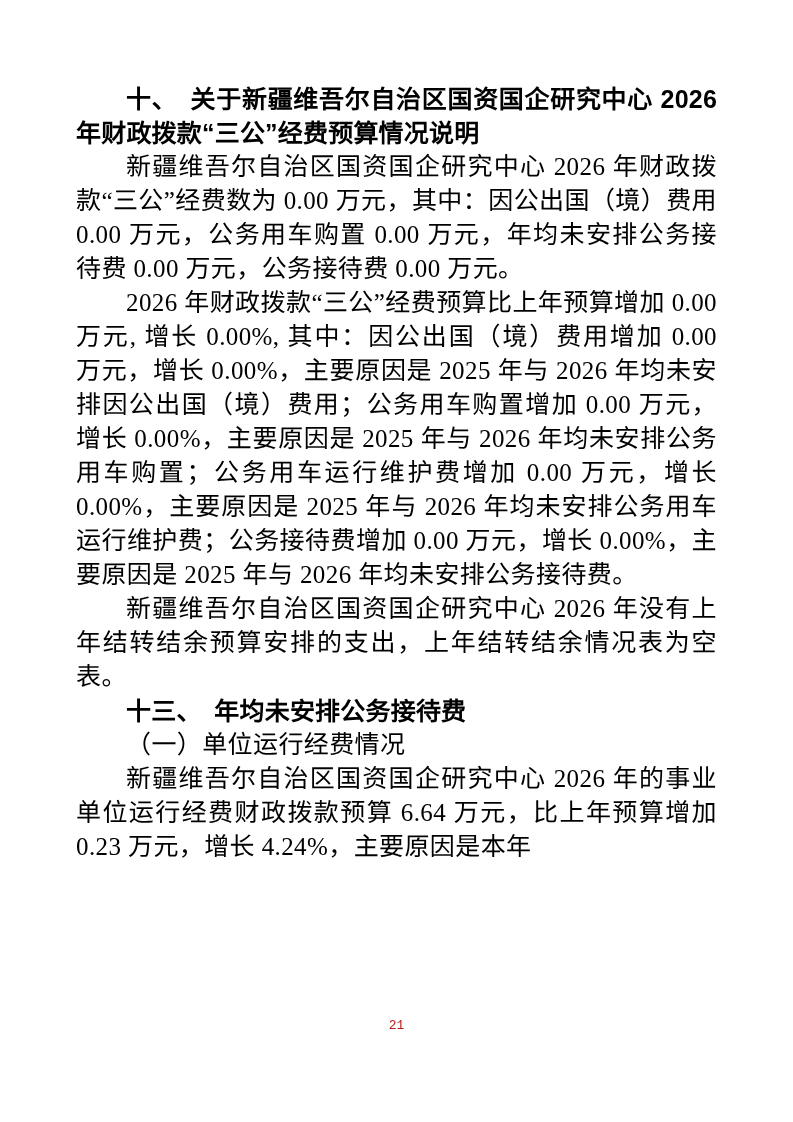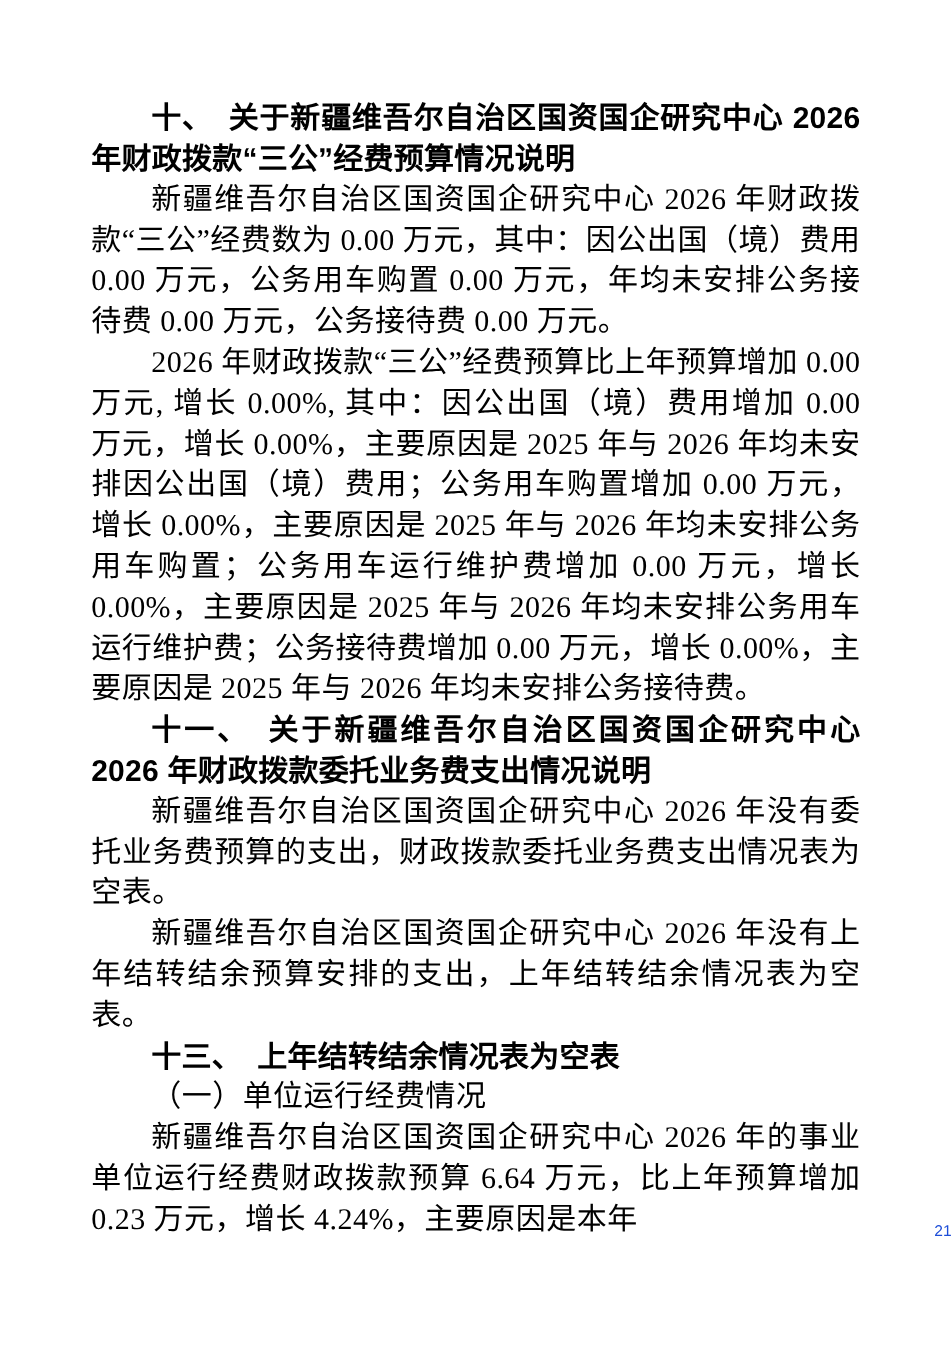--- a/index.html
+++ b/index.html
@@ -35,50 +35,46 @@
     letter-spacing: 0.2px;
   }
   .doc p.sub-heading {
     font-weight: normal;
   }
   .page-number {
     position: absolute;
     left: 0;
     right: 0;
     top: 1018px;
-    text-align: right;
+    text-align: center;
     font-size: 13px;
     line-height: 16px;
-    font-family: Liberation Sans, sans-serif;
-    color: #1d4ed8;
+    font-family: Liberation Mono, monospace;
+    color: #b91c1c;
   }
 </style>
 </head>
 <body>
 
 <div class="page">
   <div class="doc">
 
     <section>
       <p class="section-heading">十、　关于新疆维吾尔自治区国资国企研究中心 2026 年财政拨款“三公”经费预算情况说明</p>
       <p class="body-paragraph">新疆维吾尔自治区国资国企研究中心 2026 年财政拨款“三公”经费数为 0.00 万元，其中：因公出国（境）费用 0.00 万元，公务用车购置 0.00 万元，年均未安排公务接待费 0.00 万元，公务接待费 0.00 万元。</p>
       <p class="body-paragraph">2026 年财政拨款“三公”经费预算比上年预算增加 0.00 万元, 增长 0.00%, 其中：因公出国（境）费用增加 0.00 万元，增长 0.00%，主要原因是 2025 年与 2026 年均未安排因公出国（境）费用；公务用车购置增加 0.00 万元，增长 0.00%，主要原因是 2025 年与 2026 年均未安排公务用车购置；公务用车运行维护费增加 0.00 万元，增长 0.00%，主要原因是 2025 年与 2026 年均未安排公务用车运行维护费；公务接待费增加 0.00 万元，增长 0.00%，主要原因是 2025 年与 2026 年均未安排公务接待费。</p>
     </section>
 
-    <section>
-      <p class="section-heading">十一、　关于新疆维吾尔自治区国资国企研究中心 2026 年财政拨款委托业务费支出情况说明</p>
-      <p class="body-paragraph">新疆维吾尔自治区国资国企研究中心 2026 年没有委托业务费预算的支出，财政拨款委托业务费支出情况表为空表。</p>
-    </section>
 
     <section>
       <p class="body-paragraph">新疆维吾尔自治区国资国企研究中心 2026 年没有上年结转结余预算安排的支出，上年结转结余情况表为空表。</p>
     </section>
 
     <section>
-      <p class="section-heading">十三、　上年结转结余情况表为空表</p>
+      <p class="section-heading">十三、　年均未安排公务接待费</p>
       <p class="sub-heading">（一）单位运行经费情况</p>
       <p class="body-paragraph">新疆维吾尔自治区国资国企研究中心 2026 年的事业单位运行经费财政拨款预算 6.64 万元，比上年预算增加 0.23 万元，增长 4.24%，主要原因是本年</p>
     </section>
 
   </div>
 
   <div class="page-number">21</div>
 </div>
 
 </body></html>

